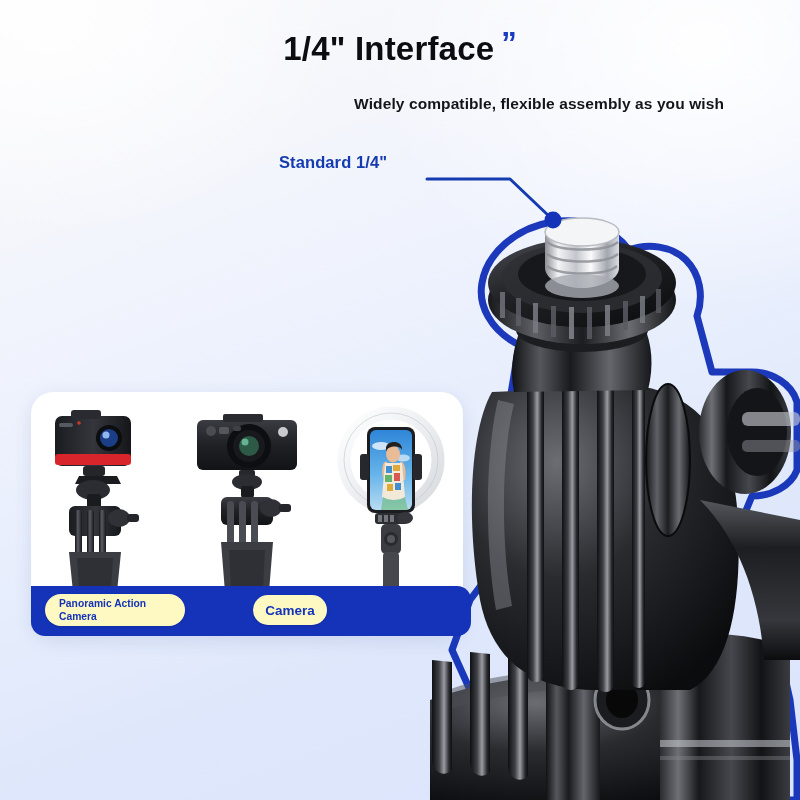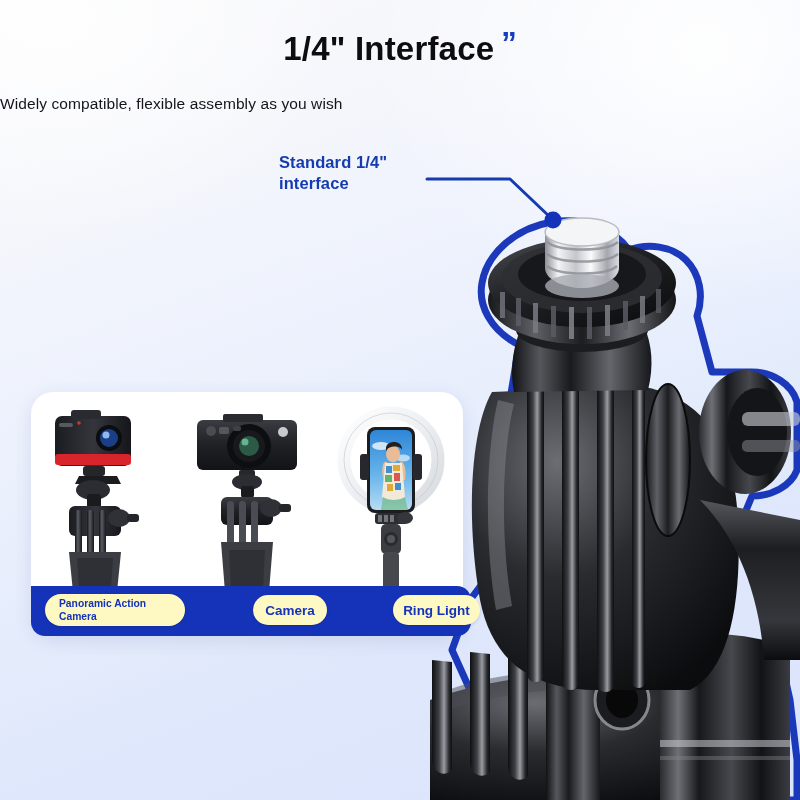--- a/index.html
+++ b/index.html
@@ -53,23 +53,23 @@
     font-size:31px;
     font-weight:bold;
     color:#1a3bbf;
     vertical-align:top;
     margin-left:7px;
     position:relative;
     top:-4px;
   }
   .subtitle{
     position:absolute; left:0; top:95px; width:724px;
-    text-align:left;
+    text-align:right;
     font-size:15.5px;
-    font-weight:normal;
+    font-weight:bold;
     color:#14151a;
     letter-spacing:.1px;
   }
 
   
   .callout-text{
     position:absolute;
     left:279px; top:152px;
     width:200px;
     font-size:16.5px;
@@ -328,21 +328,20 @@
 </svg>
 
 <div class="title-wrap">
   <span class="title">1/4" Interface</span><span class="title-quote">”</span>
 </div>
 
 <div class="subtitle">Widely compatible, flexible assembly as you wish</div>
 
 <div class="callout-text">
   <div>Standard 1/4"</div>
-  <div>interface</div>
 </div>
 
 <div class="card">
   <div class="card-items">
 
     <div class="card-item">
       <svg class="thumb" width="120" height="190" viewBox="0 0 120 190">
         <defs>
           <linearGradient id="acBody" x1="0" y1="0" x2="1" y2="0">
             <stop offset="0" stop-color="#1b1c20"></stop>
@@ -475,14 +474,13 @@
 
 <div class="card-bar"></div>
 <div class="pills">
   <div class="pill pill-1">
     <div>
       <div>Panoramic Action</div>
       <div>Camera</div>
     </div>
   </div>
   <div class="pill pill-2">Camera</div>
-  <div class="pill pill-3">Ring Light</div>
 </div>
 
 </body></html>

